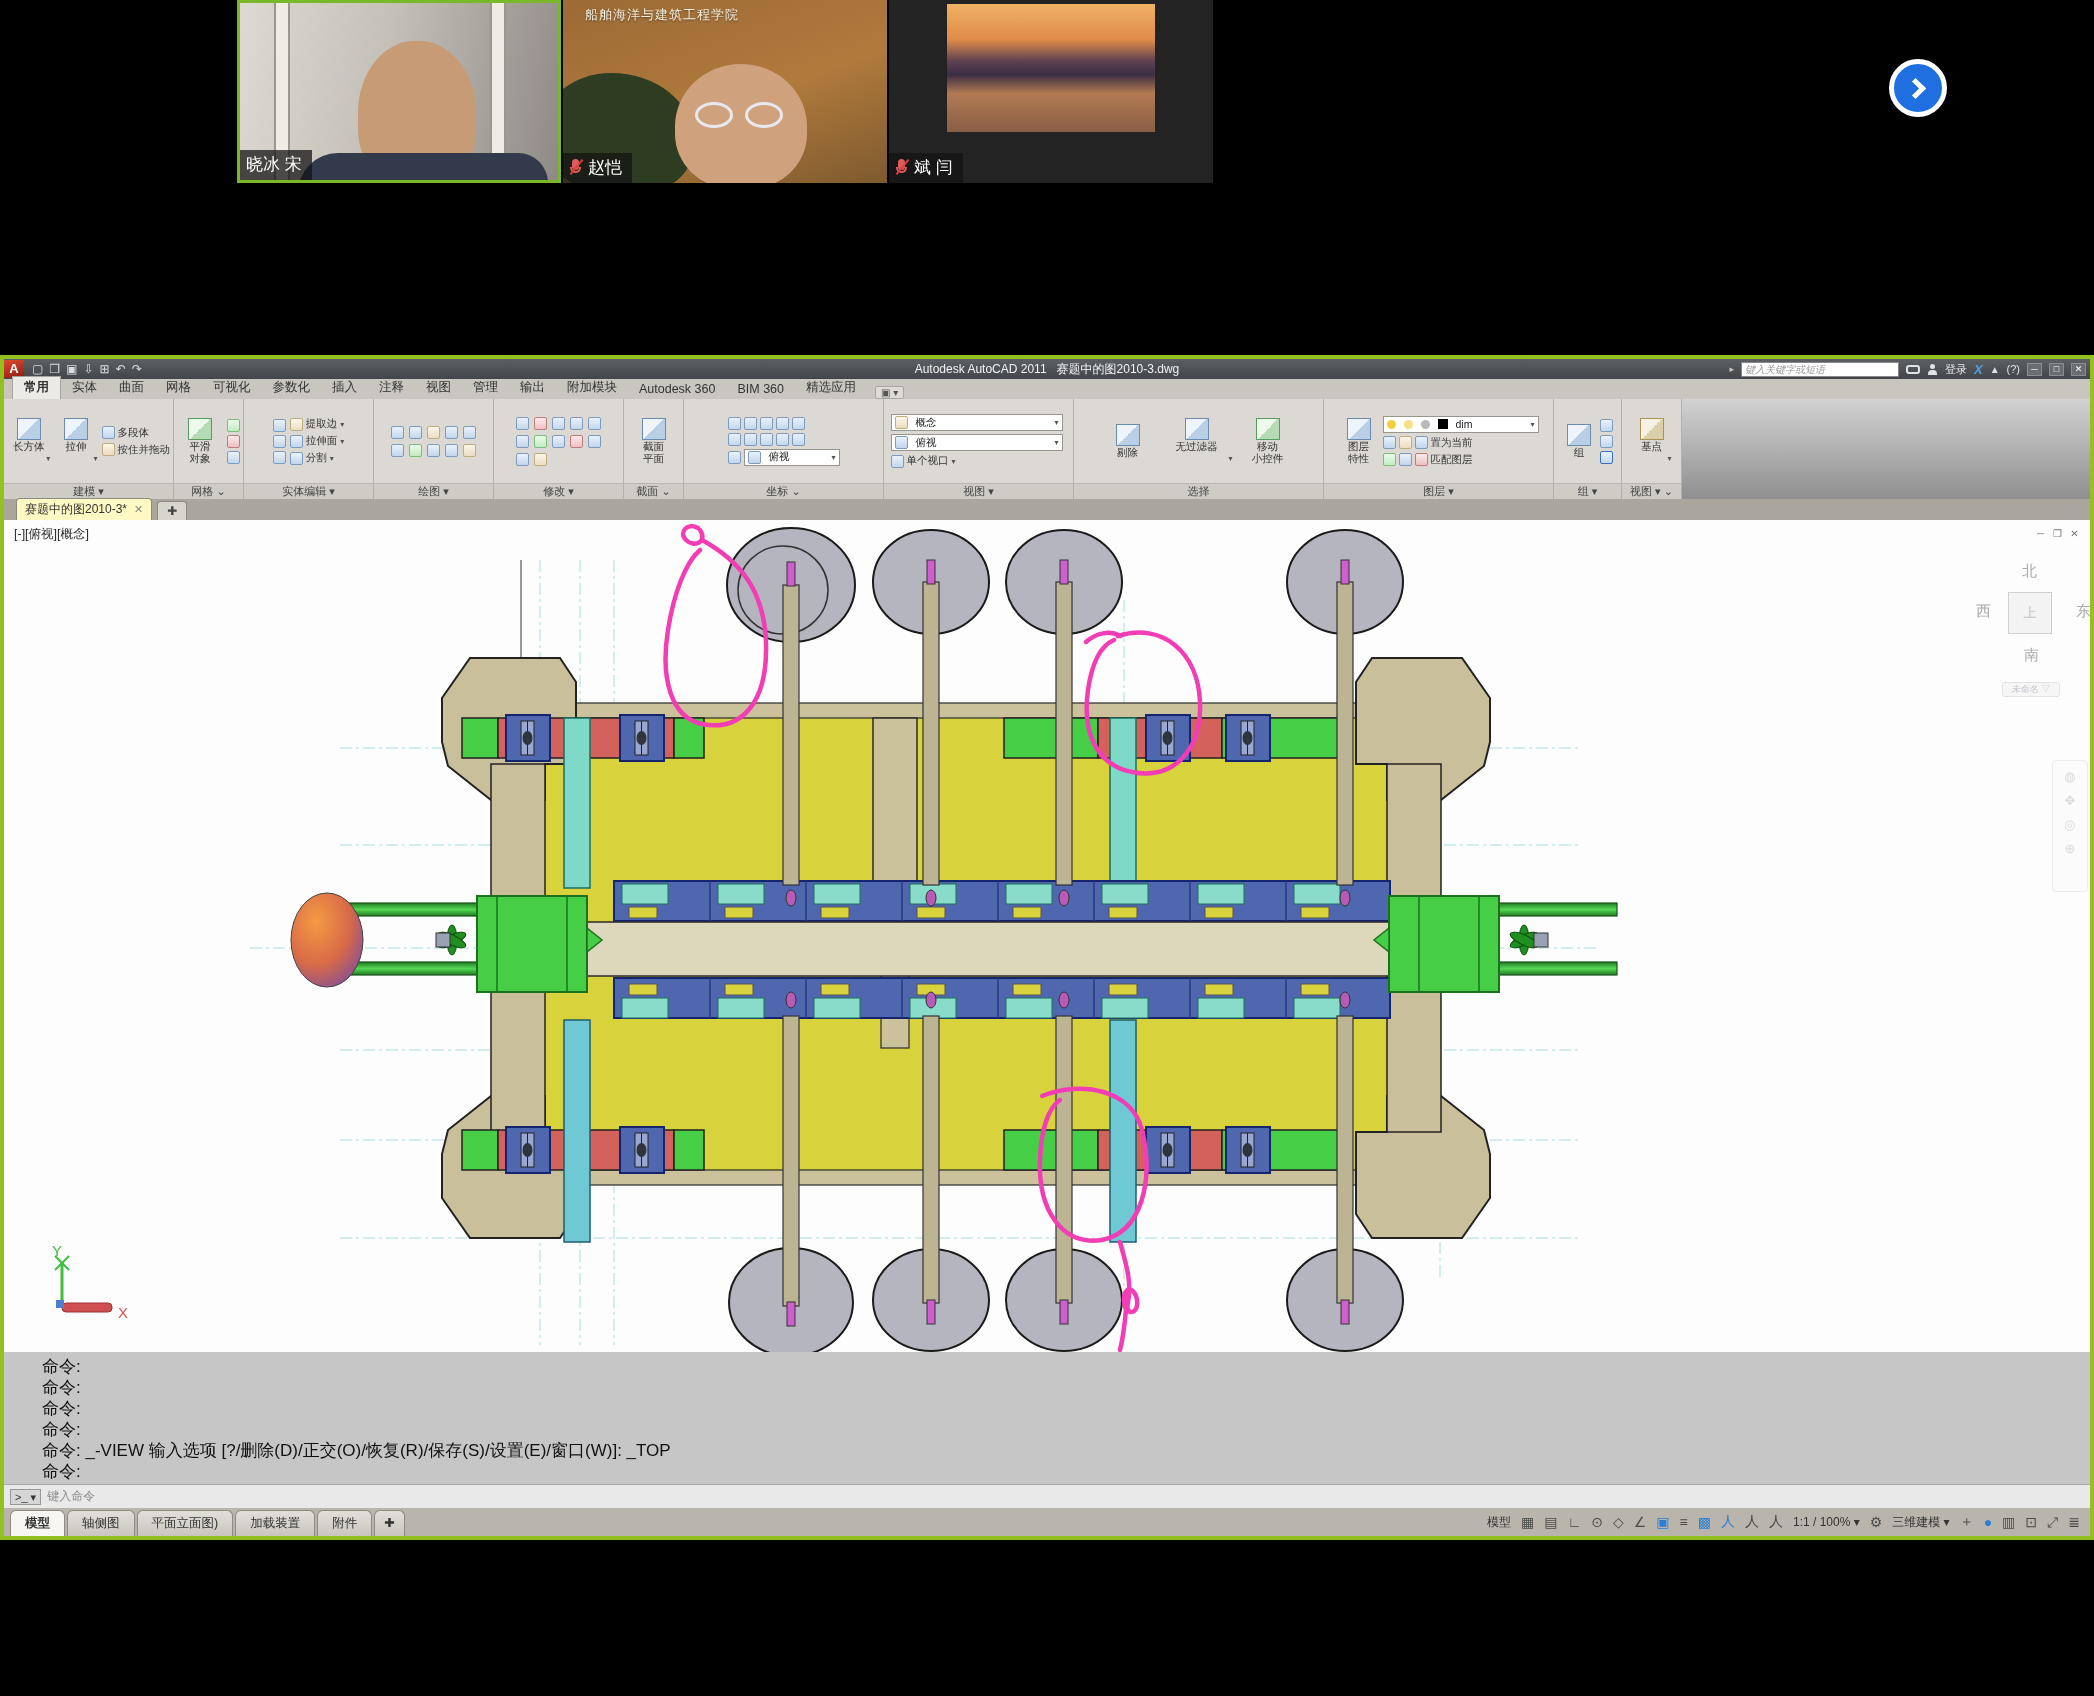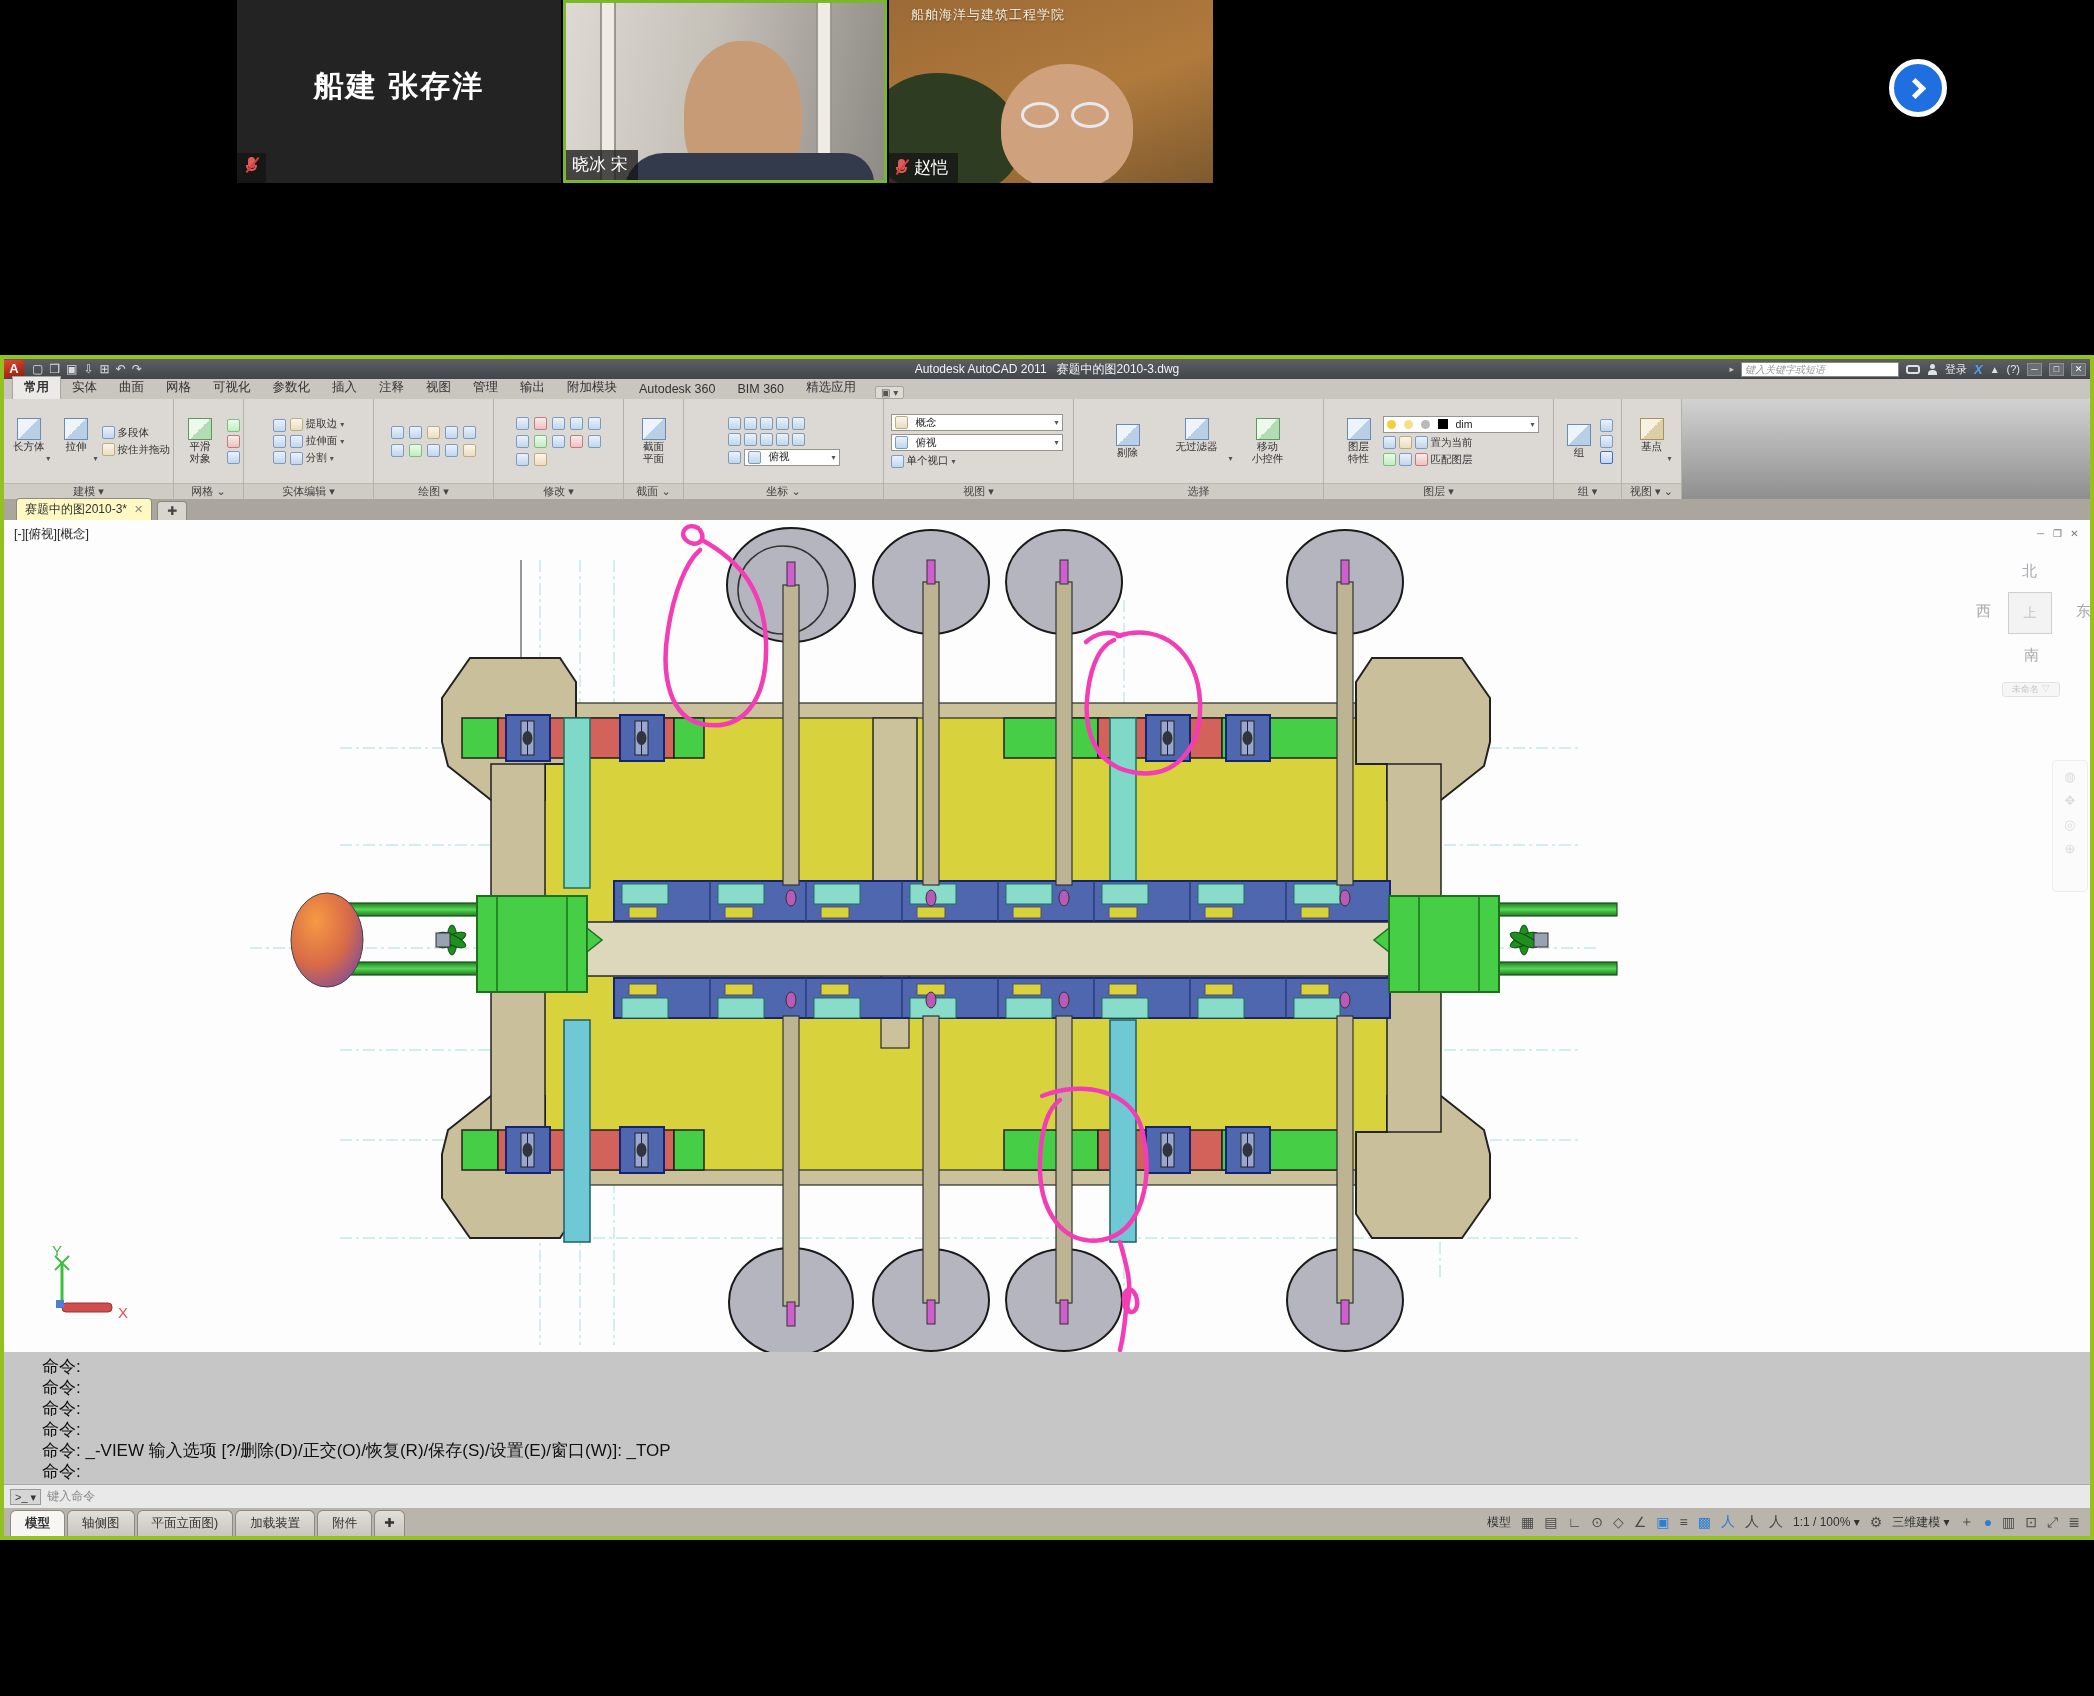--- a/index.html
+++ b/index.html
@@ -143,26 +143,20 @@
 
   svg text{font-family:"Liberation Sans",sans-serif;}
 </style>
 </head>
 <body>
 
 <div class="page">
 
   <div class="video-strip">
 
-    <div class="vtile">
-      <div class="vname-center">船建 张存洋</div>
-      <div class="miconly">
-        <span class="mic"><span class="body"></span><span class="stand"></span><span class="slash"></span></span>
-      </div>
-    </div>
 
     <div class="vtile active">
       <div class="t2scene">
         <div class="t2frame" style="left:34px"></div>
         <div class="t2frame" style="left:250px"></div>
         <div class="t2head"></div>
         <div class="t2body"></div>
       </div>
       <div class="vlabel">
         <span>晓冰 宋</span>
@@ -181,20 +175,31 @@
       <div class="vlabel">
         <span class="mic">
             <span class="body"></span>
             <span class="stand"></span>
             <span class="slash"></span>
           </span>
         <span>赵恺</span>
       </div>
     </div>
 
+    <div class="vtile">
+      <div class="t4img"></div>
+      <div class="vlabel">
+        <span class="mic">
+            <span class="body"></span>
+            <span class="stand"></span>
+            <span class="slash"></span>
+          </span>
+        <span>斌 闫</span>
+      </div>
+    </div>
 
   </div>
 
   <button class="next-btn">
     <span class="chev"></span>
   </button>
 
   <div class="acad">
 
     <div class="titlebar">

